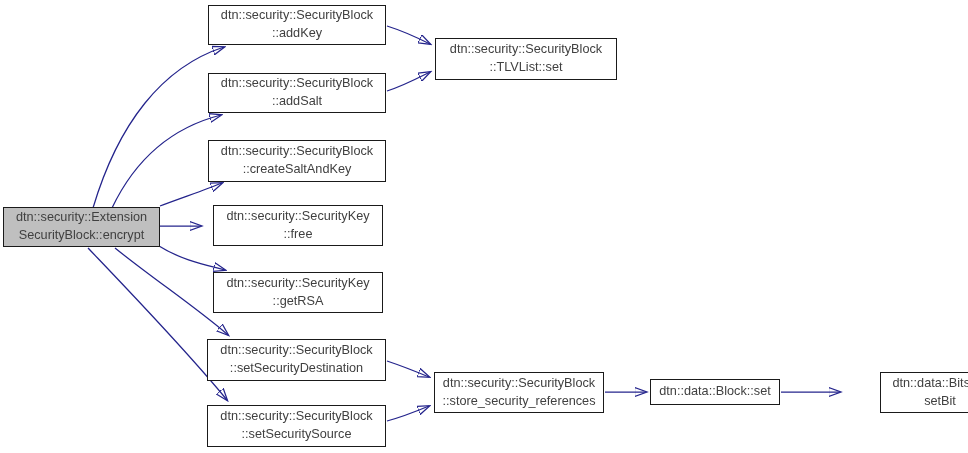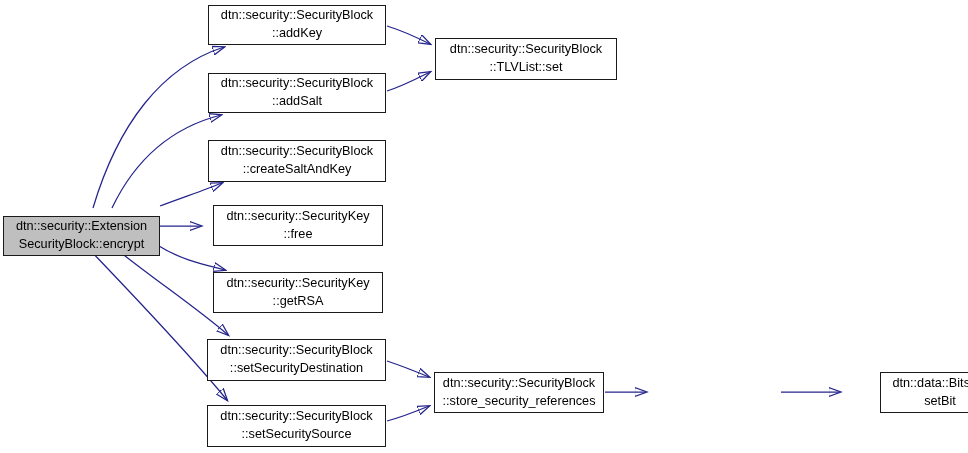--- a/index.html
+++ b/index.html
@@ -15,32 +15,32 @@
     position: absolute;
     left: 0; top: 0;
     width: 968px; height: 453px;
   }
   .edges path { fill: none; stroke: #24248c; stroke-width: 1.25; }
   .node {
     position: absolute;
     box-sizing: border-box;
     background: #ffffff;
     border: 1.4px solid #1a1a1a;
-    color: #000000;
+    color: #404040;
     font-size: 12.7px;
     line-height: 1.38;
     display: flex;
     align-items: center;
     justify-content: center;
     text-align: center;
     white-space: pre-line;
     padding: 0 1px;
   }
   .node.root { background: #bfbfbf; }
-  #n-encrypt                { left: 3px;   top: 216px; width: 157px; height: 40px; }
+  #n-encrypt                { left: 3px;   top: 207px; width: 157px; height: 40px; }
   #n-addkey                 { left: 208px; top: 5px;   width: 178px; height: 40px; }
   #n-addsalt                { left: 208px; top: 73px;  width: 178px; height: 40px; }
   #n-createsaltandkey       { left: 208px; top: 140px; width: 178px; height: 42px; }
   #n-free                   { left: 213px; top: 205px; width: 170px; height: 41px; }
   #n-getrsa                 { left: 213px; top: 272px; width: 170px; height: 41px; }
   #n-setsecuritydestination { left: 207px; top: 339px; width: 179px; height: 42px; }
   #n-setsecuritysource      { left: 207px; top: 405px; width: 179px; height: 42px; }
   #n-tlvlistset             { left: 435px; top: 38px;  width: 182px; height: 42px; }
   #n-store                  { left: 434px; top: 372px; width: 170px; height: 41px; }
   #n-blockset               { left: 650px; top: 379px; width: 130px; height: 26px; }
@@ -85,16 +85,17 @@
   <div class="node" id="n-getrsa">dtn::security::SecurityKey
 ::getRSA</div>
   <div class="node" id="n-setsecuritydestination">dtn::security::SecurityBlock
 ::setSecurityDestination</div>
   <div class="node" id="n-setsecuritysource">dtn::security::SecurityBlock
 ::setSecuritySource</div>
   <div class="node" id="n-tlvlistset">dtn::security::SecurityBlock
 ::TLVList::set</div>
   <div class="node" id="n-store">dtn::security::SecurityBlock
 ::store_security_references</div>
+  <div class="node" id="n-blockset">dtn::data::Block::set</div>
   <div class="node" id="n-bitsetsetbit">dtn::data::Bitset::
 setBit</div>
 
 </div>
 
 </body></html>

